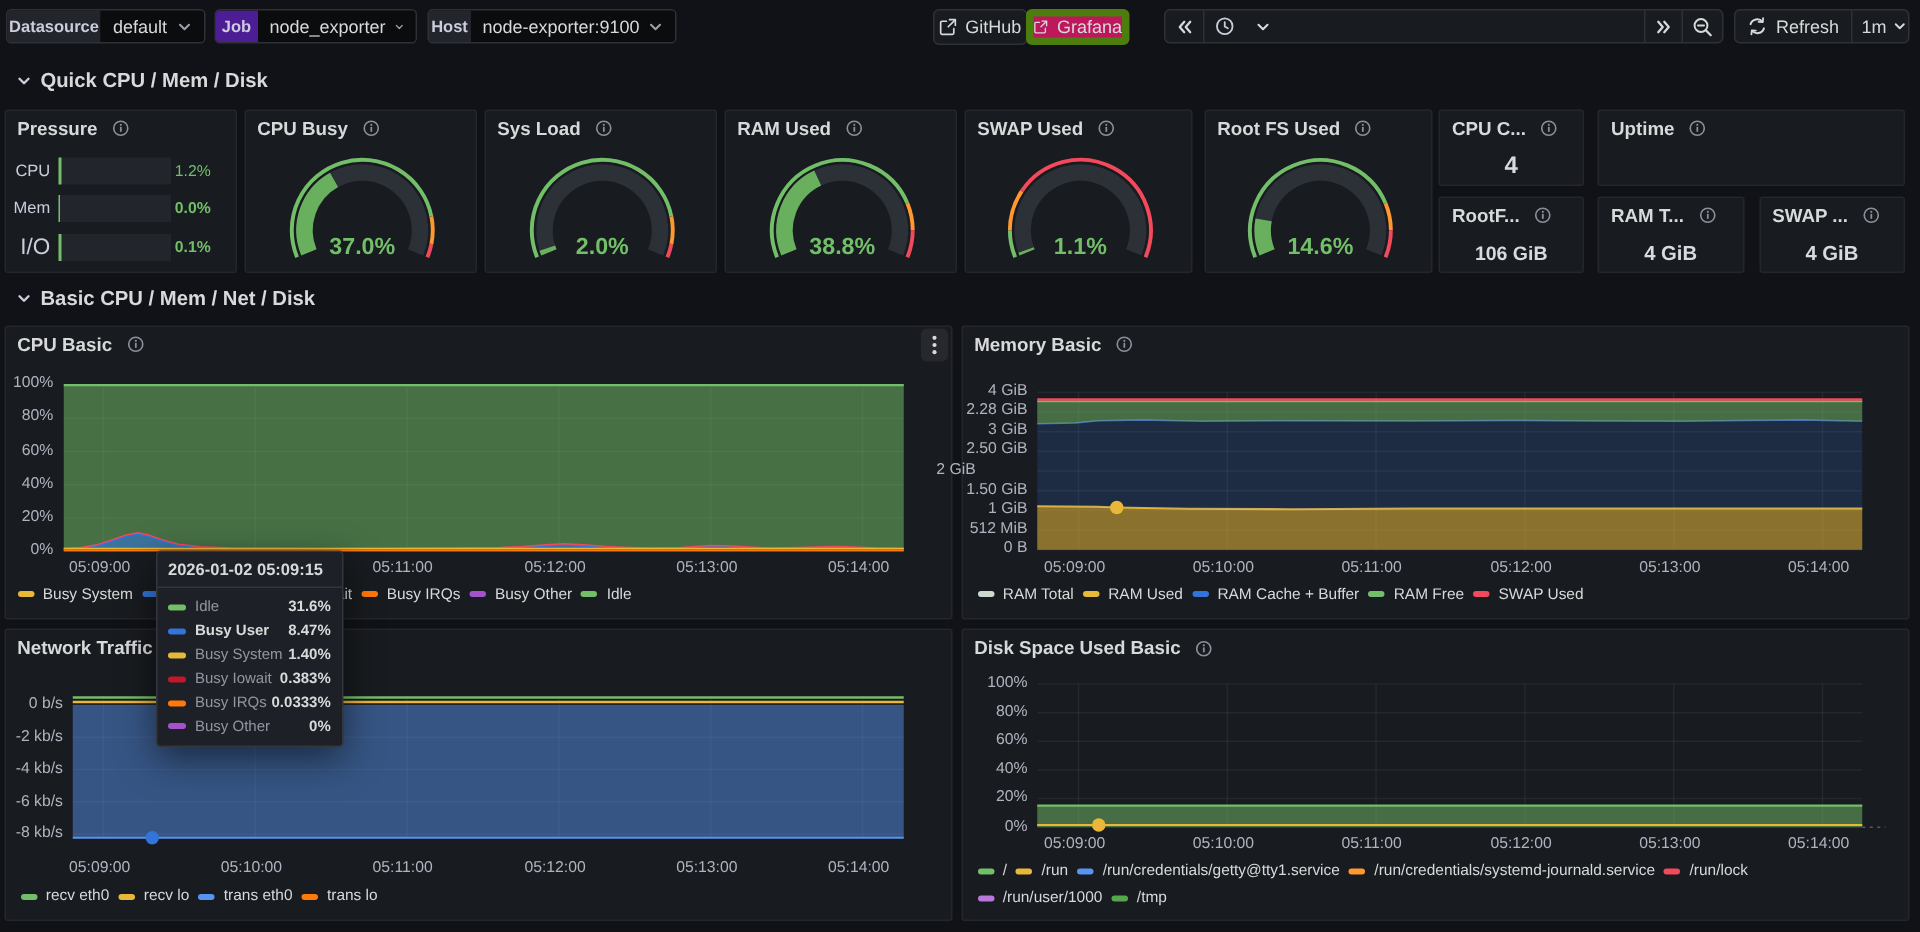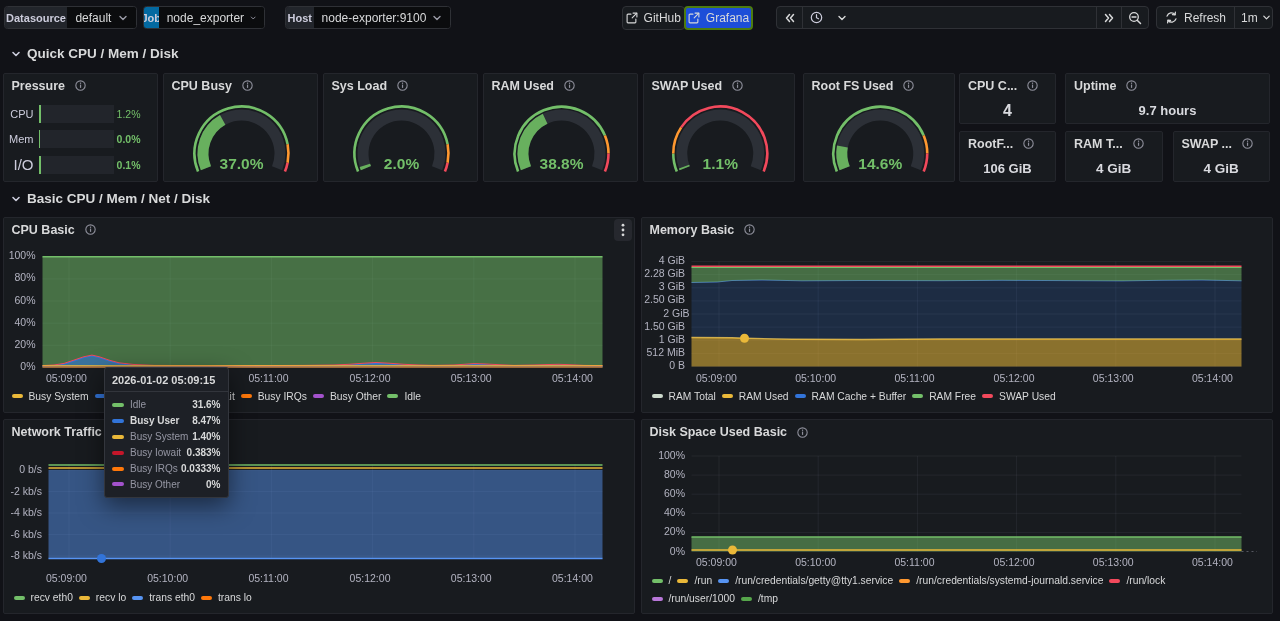--- a/index.html
+++ b/index.html
@@ -10,37 +10,37 @@
 .sw{display:inline-block;width:11px;height:4px;border-radius:2px;margin-right:6px;flex:none}
 .leg .it{display:inline-flex;align-items:center;margin-right:6px}
 </style></head><body>
 <div class="abs" style="left:3.7px;top:5.7px;height:23.7px;display:flex;align-items:stretch;font-size:12px;border:1px solid #2f3136;border-radius:3.5px;overflow:hidden">
     <div style="background:#22252b;display:flex;align-items:center;justify-content:center;color:#ccccdc;font-weight:700;font-size:11px;width:62.7px">Datasource</div>
     <div style="background:#0b0c0e;display:flex;align-items:center;padding:0 8px;color:#d8d9da;width:68.6px;justify-content:space-between;white-space:nowrap">default<svg width="10" height="10" viewBox="0 0 10 10" style="margin-left:6px">
         <path d="M2 3.5 L5 6.5 L8 3.5" stroke="rgba(204,204,220,0.75)" stroke-width="1.4" fill="none" stroke-linecap="round" stroke-linejoin="round"></path>
       </svg></div>
   </div>
 <div class="abs" style="left:142.7px;top:5.7px;height:23.7px;display:flex;align-items:stretch;font-size:12px;border:1px solid #2f3136;border-radius:3.5px;overflow:hidden">
-    <div style="background:#0369a1;display:flex;align-items:center;justify-content:center;color:#ccccdc;font-weight:700;font-size:11px;width:15px">Job</div>
+    <div style="background:#4c1d95;display:flex;align-items:center;justify-content:center;color:#ccccdc;font-weight:700;font-size:11px;width:28px">Job</div>
     <div style="background:#0b0c0e;display:flex;align-items:center;padding:0 8px;color:#d8d9da;width:105.8px;justify-content:space-between;white-space:nowrap">node_exporter<svg width="10" height="10" viewBox="0 0 10 10" style="margin-left:6px">
         <path d="M2 3.5 L5 6.5 L8 3.5" stroke="rgba(204,204,220,0.75)" stroke-width="1.4" fill="none" stroke-linecap="round" stroke-linejoin="round"></path>
       </svg></div>
   </div>
 <div class="abs" style="left:284.8px;top:5.7px;height:23.7px;display:flex;align-items:stretch;font-size:12px;border:1px solid #2f3136;border-radius:3.5px;overflow:hidden">
     <div style="background:#22252b;display:flex;align-items:center;justify-content:center;color:#ccccdc;font-weight:700;font-size:11px;width:27.8px">Host</div>
     <div style="background:#0b0c0e;display:flex;align-items:center;padding:0 8px;color:#d8d9da;width:136.8px;justify-content:space-between;white-space:nowrap">node-exporter:9100<svg width="10" height="10" viewBox="0 0 10 10" style="margin-left:6px">
         <path d="M2 3.5 L5 6.5 L8 3.5" stroke="rgba(204,204,220,0.75)" stroke-width="1.4" fill="none" stroke-linecap="round" stroke-linejoin="round"></path>
       </svg></div>
   </div>
 <div class="abs" style="left:622px;top:6px;width:62.5px;height:24px;border:1px solid #2f3136;border-radius:4px;background:#181b1f;display:flex;align-items:center;justify-content:center;font-size:12px;font-weight:500;color:#d8d9da"><svg width="12" height="12" viewBox="0 0 14 14" style="margin-right:6px">
       <path d="M11.5 8.2 V11.7 A1 1 0 0 1 10.5 12.7 H2.3 A1 1 0 0 1 1.3 11.7 V3.5 A1 1 0 0 1 2.3 2.5 H5.8" stroke="#d8d9da" stroke-width="1.3" fill="none" stroke-linecap="round"></path>
       <path d="M8.2 1.3 H12.7 V5.8" stroke="#d8d9da" stroke-width="1.3" fill="none" stroke-linecap="round" stroke-linejoin="round"></path>
       <path d="M12.4 1.6 L7.2 6.8" stroke="#d8d9da" stroke-width="1.3" fill="none" stroke-linecap="round"></path>
     </svg>GitHub</div>
-<div class="abs" style="left:684px;top:6px;width:69px;height:24px;border:2px solid #4d7c0f;border-radius:4px;background:#1d4ed8;display:flex;align-items:center;justify-content:center;font-size:12px;font-weight:500;color:#d8d9da"><svg width="12" height="12" viewBox="0 0 14 14" style="margin-right:6px">
+<div class="abs" style="left:684px;top:6px;width:69px;height:24px;border:5px solid #4d7c0f;border-radius:4px;background:#be185d;display:flex;align-items:center;justify-content:center;font-size:12px;font-weight:500;color:#d8d9da"><svg width="12" height="12" viewBox="0 0 14 14" style="margin-right:6px">
       <path d="M11.5 8.2 V11.7 A1 1 0 0 1 10.5 12.7 H2.3 A1 1 0 0 1 1.3 11.7 V3.5 A1 1 0 0 1 2.3 2.5 H5.8" stroke="#d8d9da" stroke-width="1.3" fill="none" stroke-linecap="round"></path>
       <path d="M8.2 1.3 H12.7 V5.8" stroke="#d8d9da" stroke-width="1.3" fill="none" stroke-linecap="round" stroke-linejoin="round"></path>
       <path d="M12.4 1.6 L7.2 6.8" stroke="#d8d9da" stroke-width="1.3" fill="none" stroke-linecap="round"></path>
     </svg>Grafana</div>
 <div class="abs" style="left:776px;top:5.7px;height:23.7px;width:373px;display:flex;align-items:stretch;border:1px solid #2f3136;border-radius:4px;background:#181b1f;color:#d8d9da">
     <div style="display:flex;align-items:center;padding:0 6.5px;border-right:1px solid #2f3136">
       <svg width="12" height="12" viewBox="0 0 12 12">
         <path d="M5.5 2.5 L2.5 6 L5.5 9.5 M9.5 2.5 L6.5 6 L9.5 9.5" stroke="#d8d9da" stroke-width="1.5" fill="none" stroke-linecap="round" stroke-linejoin="round"></path>
       </svg>
     </div>
@@ -202,21 +202,20 @@
     <div class="abs" style="left:0;top:26px;width:100%;text-align:center;font-size:16px;font-weight:700;color:#d9dadf;line-height:22px">4</div>
   </div>
 <div class="panel" style="left:1065px;top:72.5px;width:205px;height:51px">
     <div class="ptitle" style="left:8px;top:4px">Uptime<span style="margin-left:10px;display:inline-flex;align-items:center">
         <svg width="11" height="11" viewBox="0 0 12 12" style="opacity:0.65;flex:none">
           <circle cx="6" cy="6" r="5.1" fill="none" stroke="#ccccdc" stroke-width="1.2"></circle>
           <rect x="5.4" y="5" width="1.3" height="3.6" fill="#ccccdc"></rect>
           <rect x="5.4" y="2.8" width="1.3" height="1.4" fill="#ccccdc"></rect>
         </svg>
       </span></div>
-    <div class="abs" style="left:0;top:26px;width:100%;text-align:center;font-size:13px;font-weight:700;color:#d9dadf;line-height:22px">9.7 hours</div>
   </div>
 <div class="panel" style="left:959px;top:130.5px;width:97px;height:51px">
     <div class="ptitle" style="left:8px;top:4px">RootF...<span style="margin-left:10px;display:inline-flex;align-items:center">
         <svg width="11" height="11" viewBox="0 0 12 12" style="opacity:0.65;flex:none">
           <circle cx="6" cy="6" r="5.1" fill="none" stroke="#ccccdc" stroke-width="1.2"></circle>
           <rect x="5.4" y="5" width="1.3" height="3.6" fill="#ccccdc"></rect>
           <rect x="5.4" y="2.8" width="1.3" height="1.4" fill="#ccccdc"></rect>
         </svg>
       </span></div>
     <div class="abs" style="left:0;top:26px;width:100%;text-align:center;font-size:13px;font-weight:700;color:#d9dadf;line-height:22px">106 GiB</div>
@@ -328,21 +327,21 @@
       <polyline points="49.5,64.5 75,64 90,62.5 120,62 160,62.8 220,62.5 300,62.7 360,62.3 420,62.6 480,62.9 520,62.3 560,62.0 599.5,62.8" fill="none" stroke="rgba(87,148,242,0.7)" stroke-width="1"></polyline>
       <polygon points="49.5,49.5 599.5,49.5 599.5,62.8 560,62.0 520,62.3 480,62.9 420,62.6 360,62.3 300,62.7 220,62.5 160,62.8 120,62 90,62.5 75,64 49.5,64.5" fill="rgba(115,191,105,0.5)"></polygon>
       <line x1="49.5" y1="49.5" x2="599.5" y2="49.5" stroke="#73bf69" stroke-width="1.2"></line>
       <line x1="49.5" y1="48.3" x2="599.5" y2="48.3" stroke="#f2495c" stroke-width="1.6"></line>
       <circle cx="102.5" cy="120.3" r="4.5" fill="#eab839"></circle>
     </svg>
     <div class="axlbl" style="right:586.5px;top:141.5px">0 B</div>
     <div class="axlbl" style="right:586.5px;top:128.4px">512 MiB</div>
     <div class="axlbl" style="right:586.5px;top:115.2px">1 GiB</div>
     <div class="axlbl" style="right:586.5px;top:102.1px">1.50 GiB</div>
-    <div class="axlbl" style="right:582px;top:89.0px">2 GiB</div>
+    <div class="axlbl" style="right:621px;top:89.0px">2 GiB</div>
     <div class="axlbl" style="right:586.5px;top:75.9px">2.50 GiB</div>
     <div class="axlbl" style="right:586.5px;top:62.8px">3 GiB</div>
     <div class="axlbl" style="right:586.5px;top:49.6px">2.28 GiB</div>
     <div class="axlbl" style="right:586.5px;top:36.5px">4 GiB</div>
     <div class="axlbl" style="left:54.5px;top:154px">05:09:00</div>
     <div class="axlbl" style="left:153.7px;top:154px">05:10:00</div>
     <div class="axlbl" style="left:252.9px;top:154px">05:11:00</div>
     <div class="axlbl" style="left:352.1px;top:154px">05:12:00</div>
     <div class="axlbl" style="left:451.3px;top:154px">05:13:00</div>
     <div class="axlbl" style="left:550.5px;top:154px">05:14:00</div>

